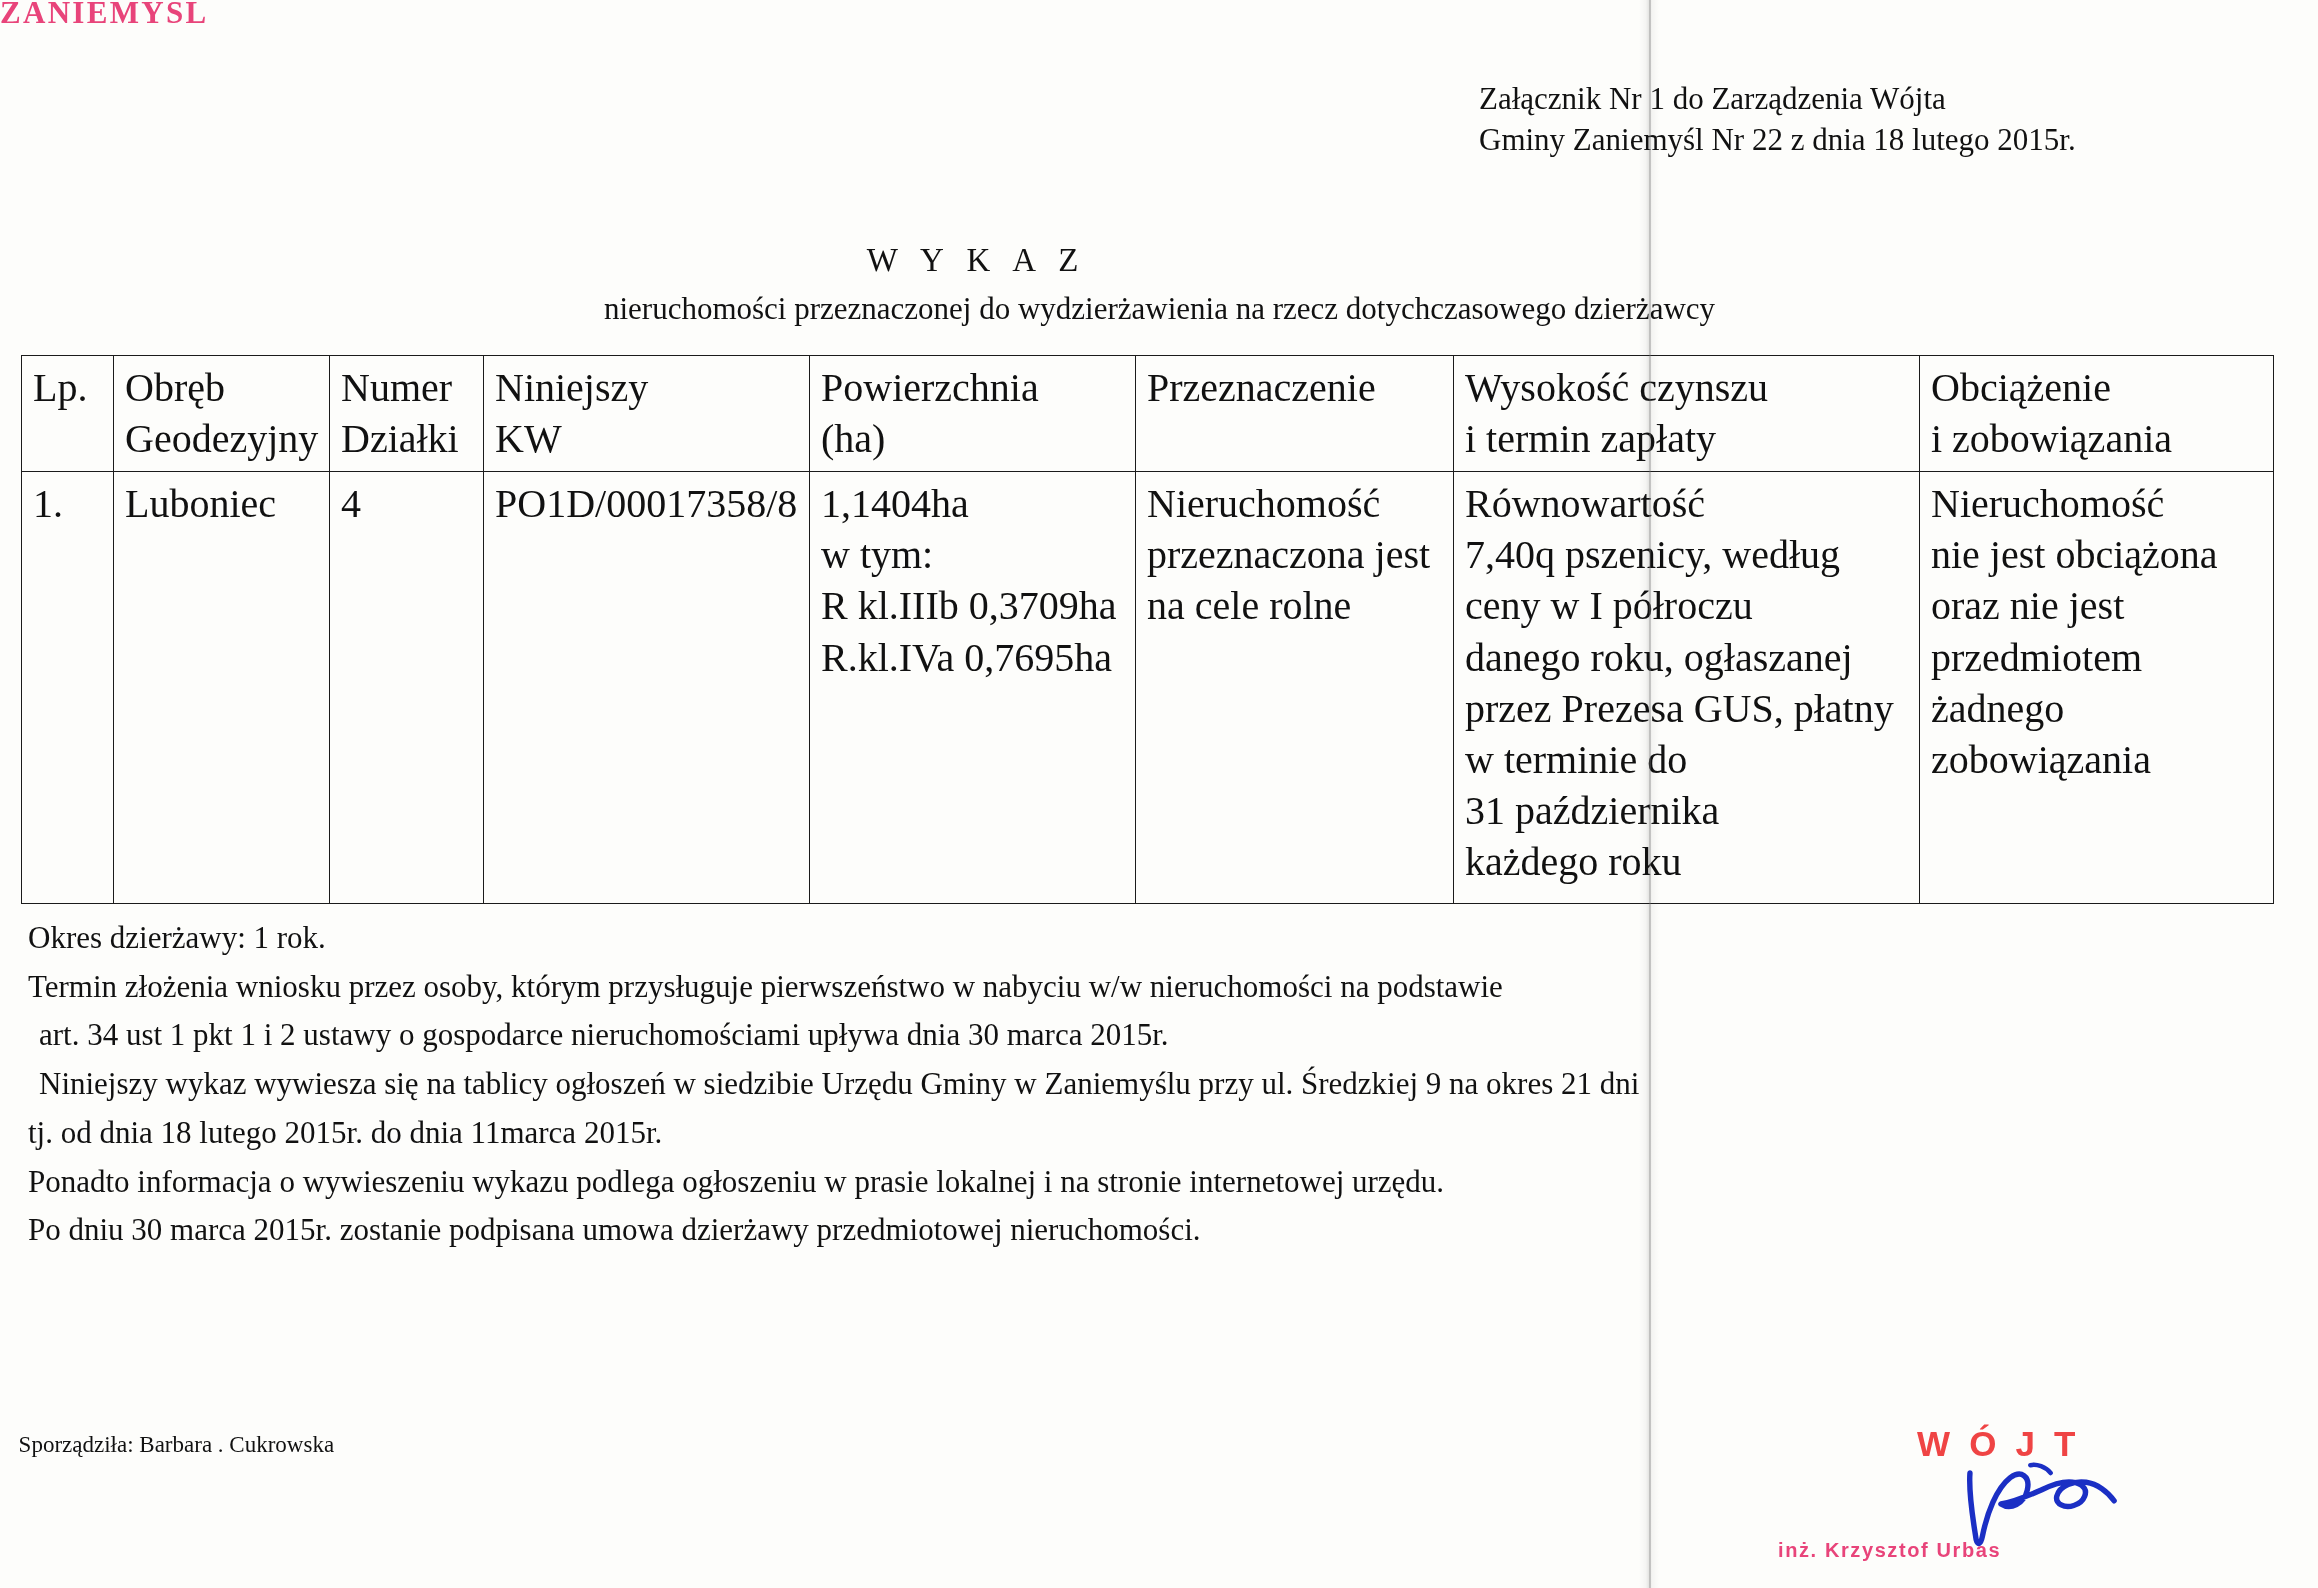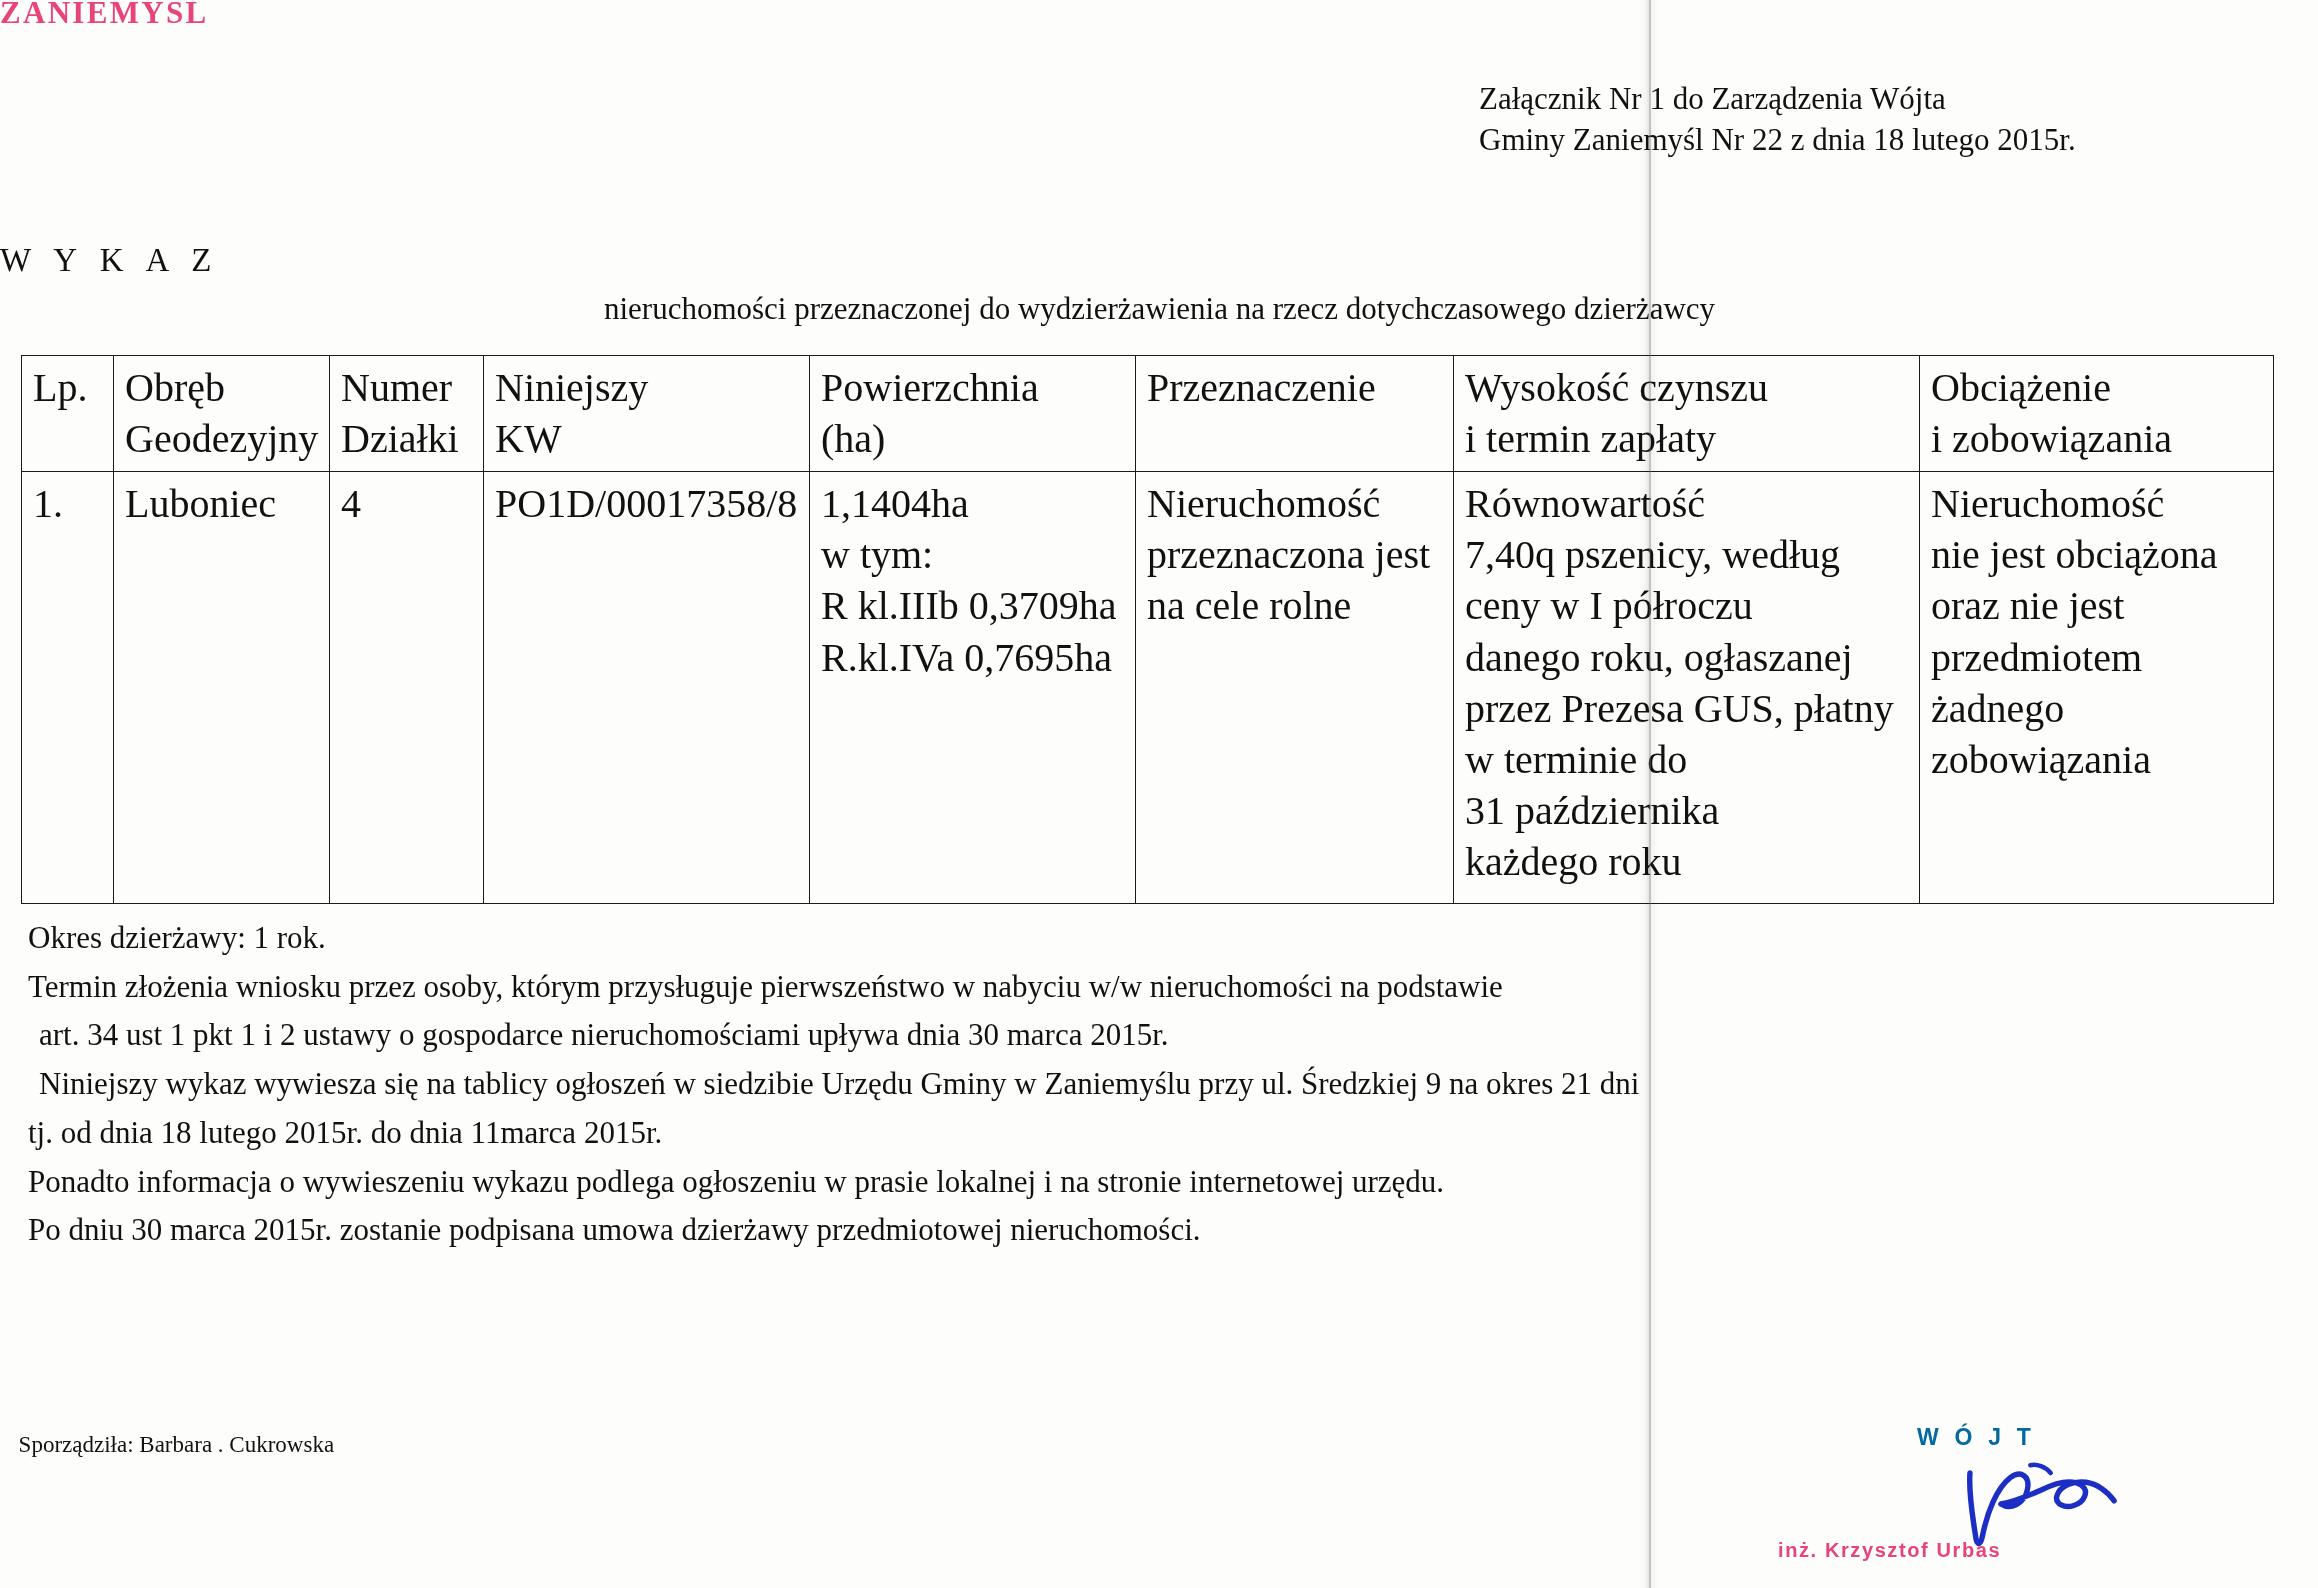--- a/index.html
+++ b/index.html
@@ -67,21 +67,21 @@
     font-size: 31px;
     line-height: 1.33;
     white-space: pre-line;
   }
 
   .doc-title {
     position: absolute;
     left: 0;
     top: 242px;
     width: 1953px;
-    text-align: left;
+    text-align: center;
     font-size: 33px;
     letter-spacing: 7.8px;
   }
   .doc-subtitle {
     position: absolute;
     left: 0;
     top: 291px;
     width: 2319px;
     text-align: center;
     font-size: 31px;
@@ -142,23 +142,23 @@
     font-size: 23px;
   }
 
   
   .sig-title {
     position: absolute;
     left: 1917px;
     top: 1424px;
     font-family: "Liberation Sans", sans-serif;
     font-weight: bold;
-    font-size: 23px;
+    font-size: 35px;
     letter-spacing: 4.7px;
-    color: #0369a1;
+    color: #ef4444;
   }
   .sig-name {
     position: absolute;
     left: 1778px;
     top: 1539px;
     font-family: "Liberation Sans", sans-serif;
     font-weight: bold;
     font-size: 20px;
     letter-spacing: 1.6px;
     color: #e8447a;

